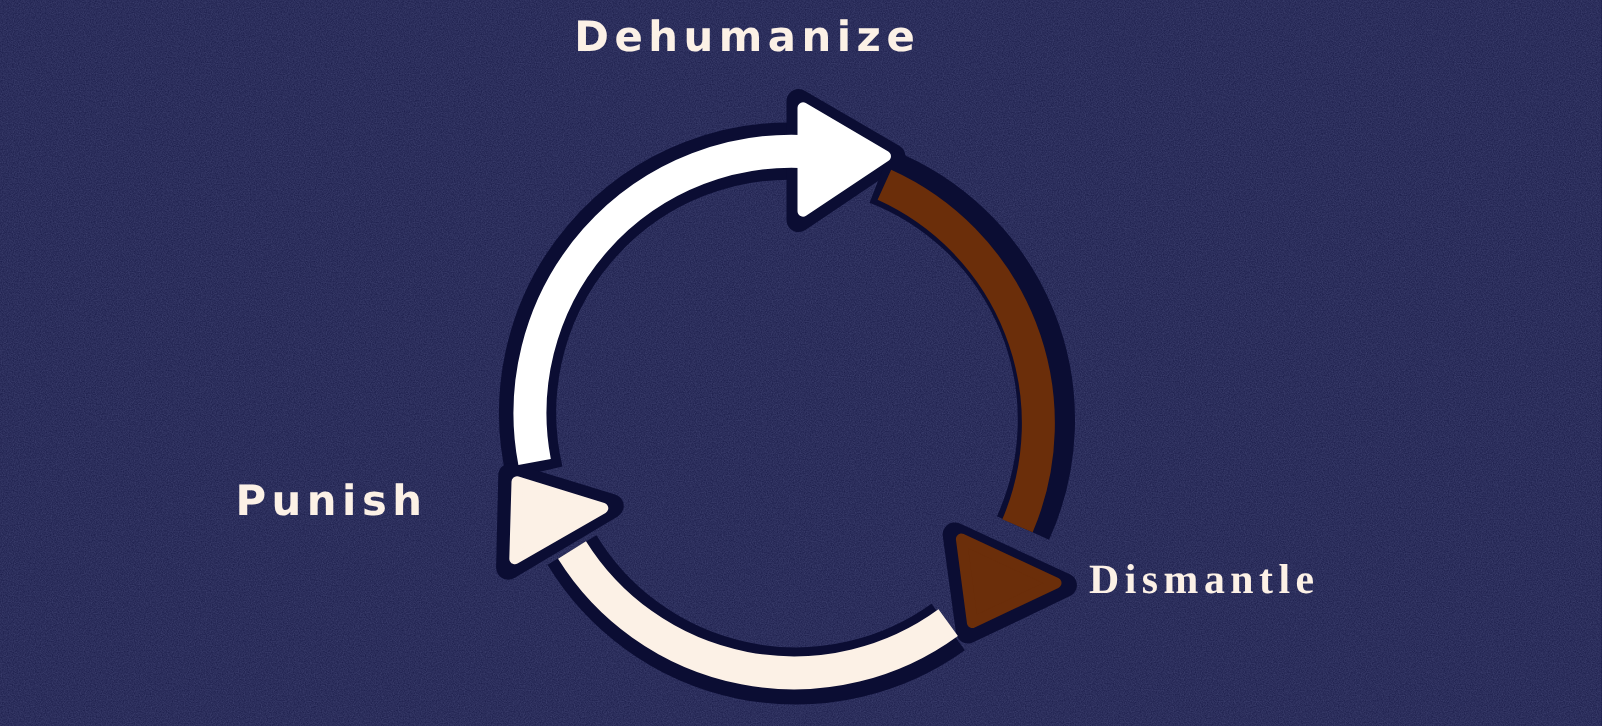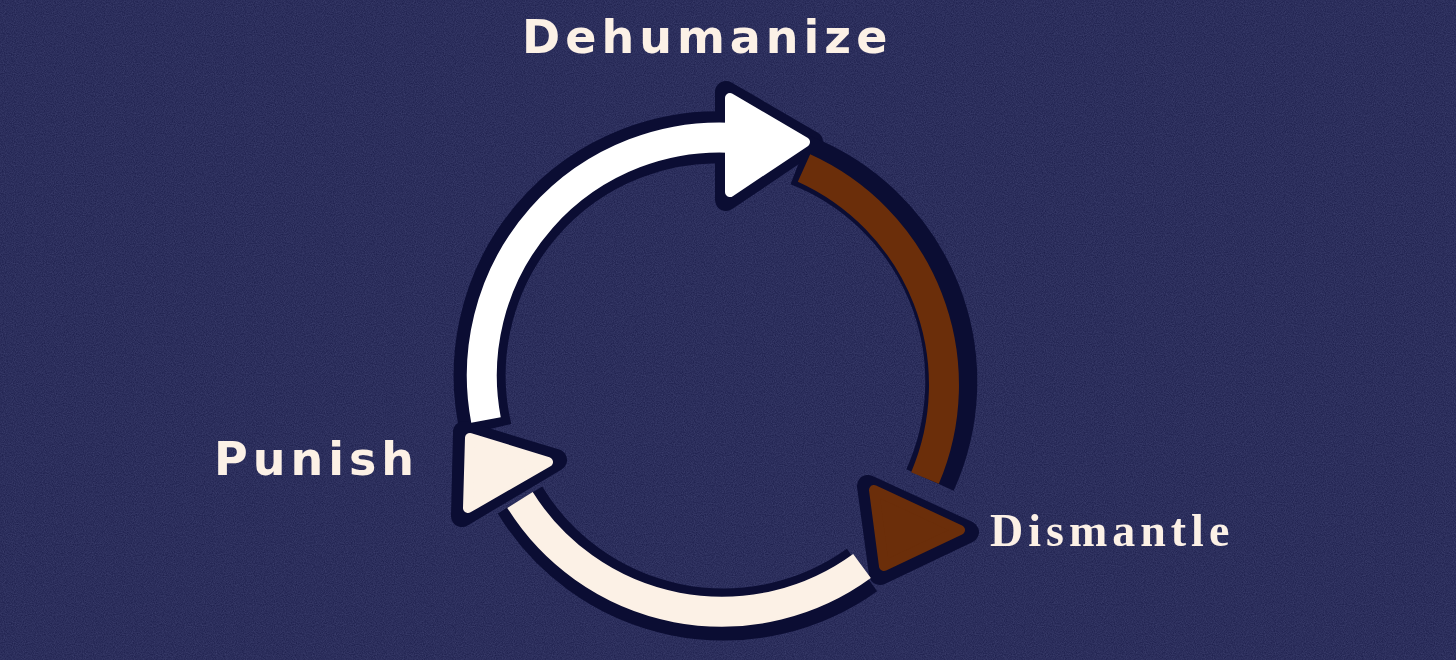--- a/index.html
+++ b/index.html
@@ -8,21 +8,21 @@
     background: #1b1d4a;
     position: relative;
     font-family: "DejaVu Sans", "Liberation Sans", sans-serif;
   }
   .bg-noise { position: absolute; inset: 0; }
   .diagram { position: absolute; left: 0; top: 0; width: 1456px; height: 660px; }
   .label {
     position: absolute;
     color: #fcf1e6;
     font-weight: bold;
-    font-size: 46px;
+    font-size: 38px;
     letter-spacing: 5px;
     line-height: 1;
     white-space: nowrap;
   }
   .label-top { left: 522px; top: 14px; }
   .label-left { left: 214px; top: 436px; }
   .label-right { left: 990px; top: 508px; font-family: Liberation Serif, serif; }
 </style>
 </head>
 <body>

